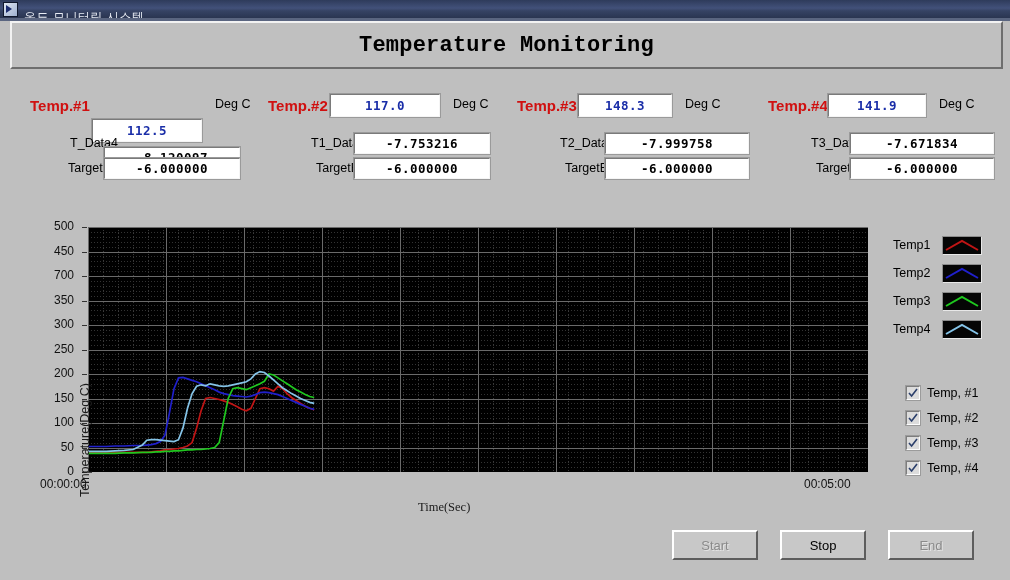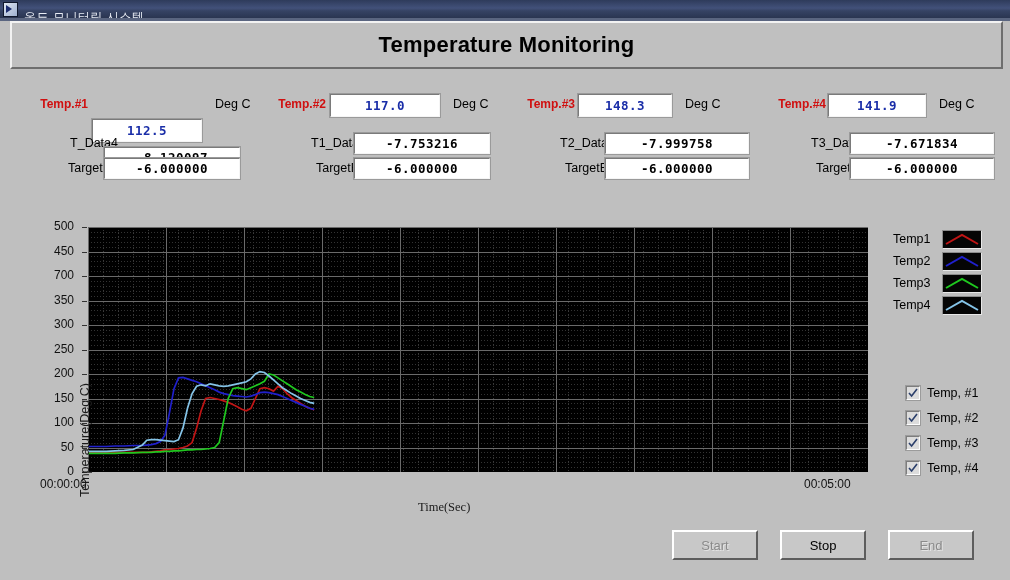--- a/index.html
+++ b/index.html
@@ -36,27 +36,27 @@
   
   .panel{
     position:absolute;left:10px;top:21px;width:989px;height:44px;
     background:#c0c0c0;
     border-top:2px solid #f2f2f2;border-left:2px solid #f2f2f2;
     border-right:2px solid #6e6e6e;border-bottom:2px solid #6e6e6e;
     display:flex;align-items:center;justify-content:center;
   }
   .panel h1{
     margin:0;font-size:22px;font-weight:bold;color:#000;
-    font-family:Liberation Sans, sans-serif;letter-spacing:0.2px;
+    font-family:Liberation Mono, monospace;letter-spacing:0.2px;
   }
 
   
   .tempgroup{position:absolute;}
   .lbl-temp{
-    color:#d01010;font-weight:bold;font-size:12px;
+    color:#d01010;font-weight:bold;font-size:15px;
     font-family:"Liberation Sans",sans-serif;text-align:right;
   }
   .lbl-plain{
     color:#000;font-size:12.5px;font-family:"Liberation Sans",sans-serif;
     text-align:right;white-space:nowrap;
   }
   .numbox{
     background:#ffffff;
     border-top:1px solid #7a7a7a;border-left:1px solid #7a7a7a;
     border-right:1px solid #f5f5f5;border-bottom:1px solid #f5f5f5;
@@ -91,21 +91,21 @@
     position:absolute;font-size:12px;color:#111;
     font-family:"Liberation Sans",sans-serif;white-space:nowrap;
   }
   .xlabel{
     position:absolute;font-size:12.5px;color:#1a1a1a;
     font-family:Liberation Serif, serif;
   }
 
   
   .legend{position:absolute;left:893px;top:228px;}
-  .legrow{display:flex;align-items:center;height:22px;}
+  .legrow{display:flex;align-items:center;height:22px;margin-top:6px;}
   .legname{
     font-size:12.5px;color:#000;width:42px;
     font-family:"Liberation Sans",sans-serif;
   }
   .legswatch{
     width:38px;height:17px;background:#050505;margin-left:7px;
     border-top:1px solid #8c8c8c;border-left:1px solid #8c8c8c;
     border-right:1px solid #e8e8e8;border-bottom:1px solid #e8e8e8;
   }
 

